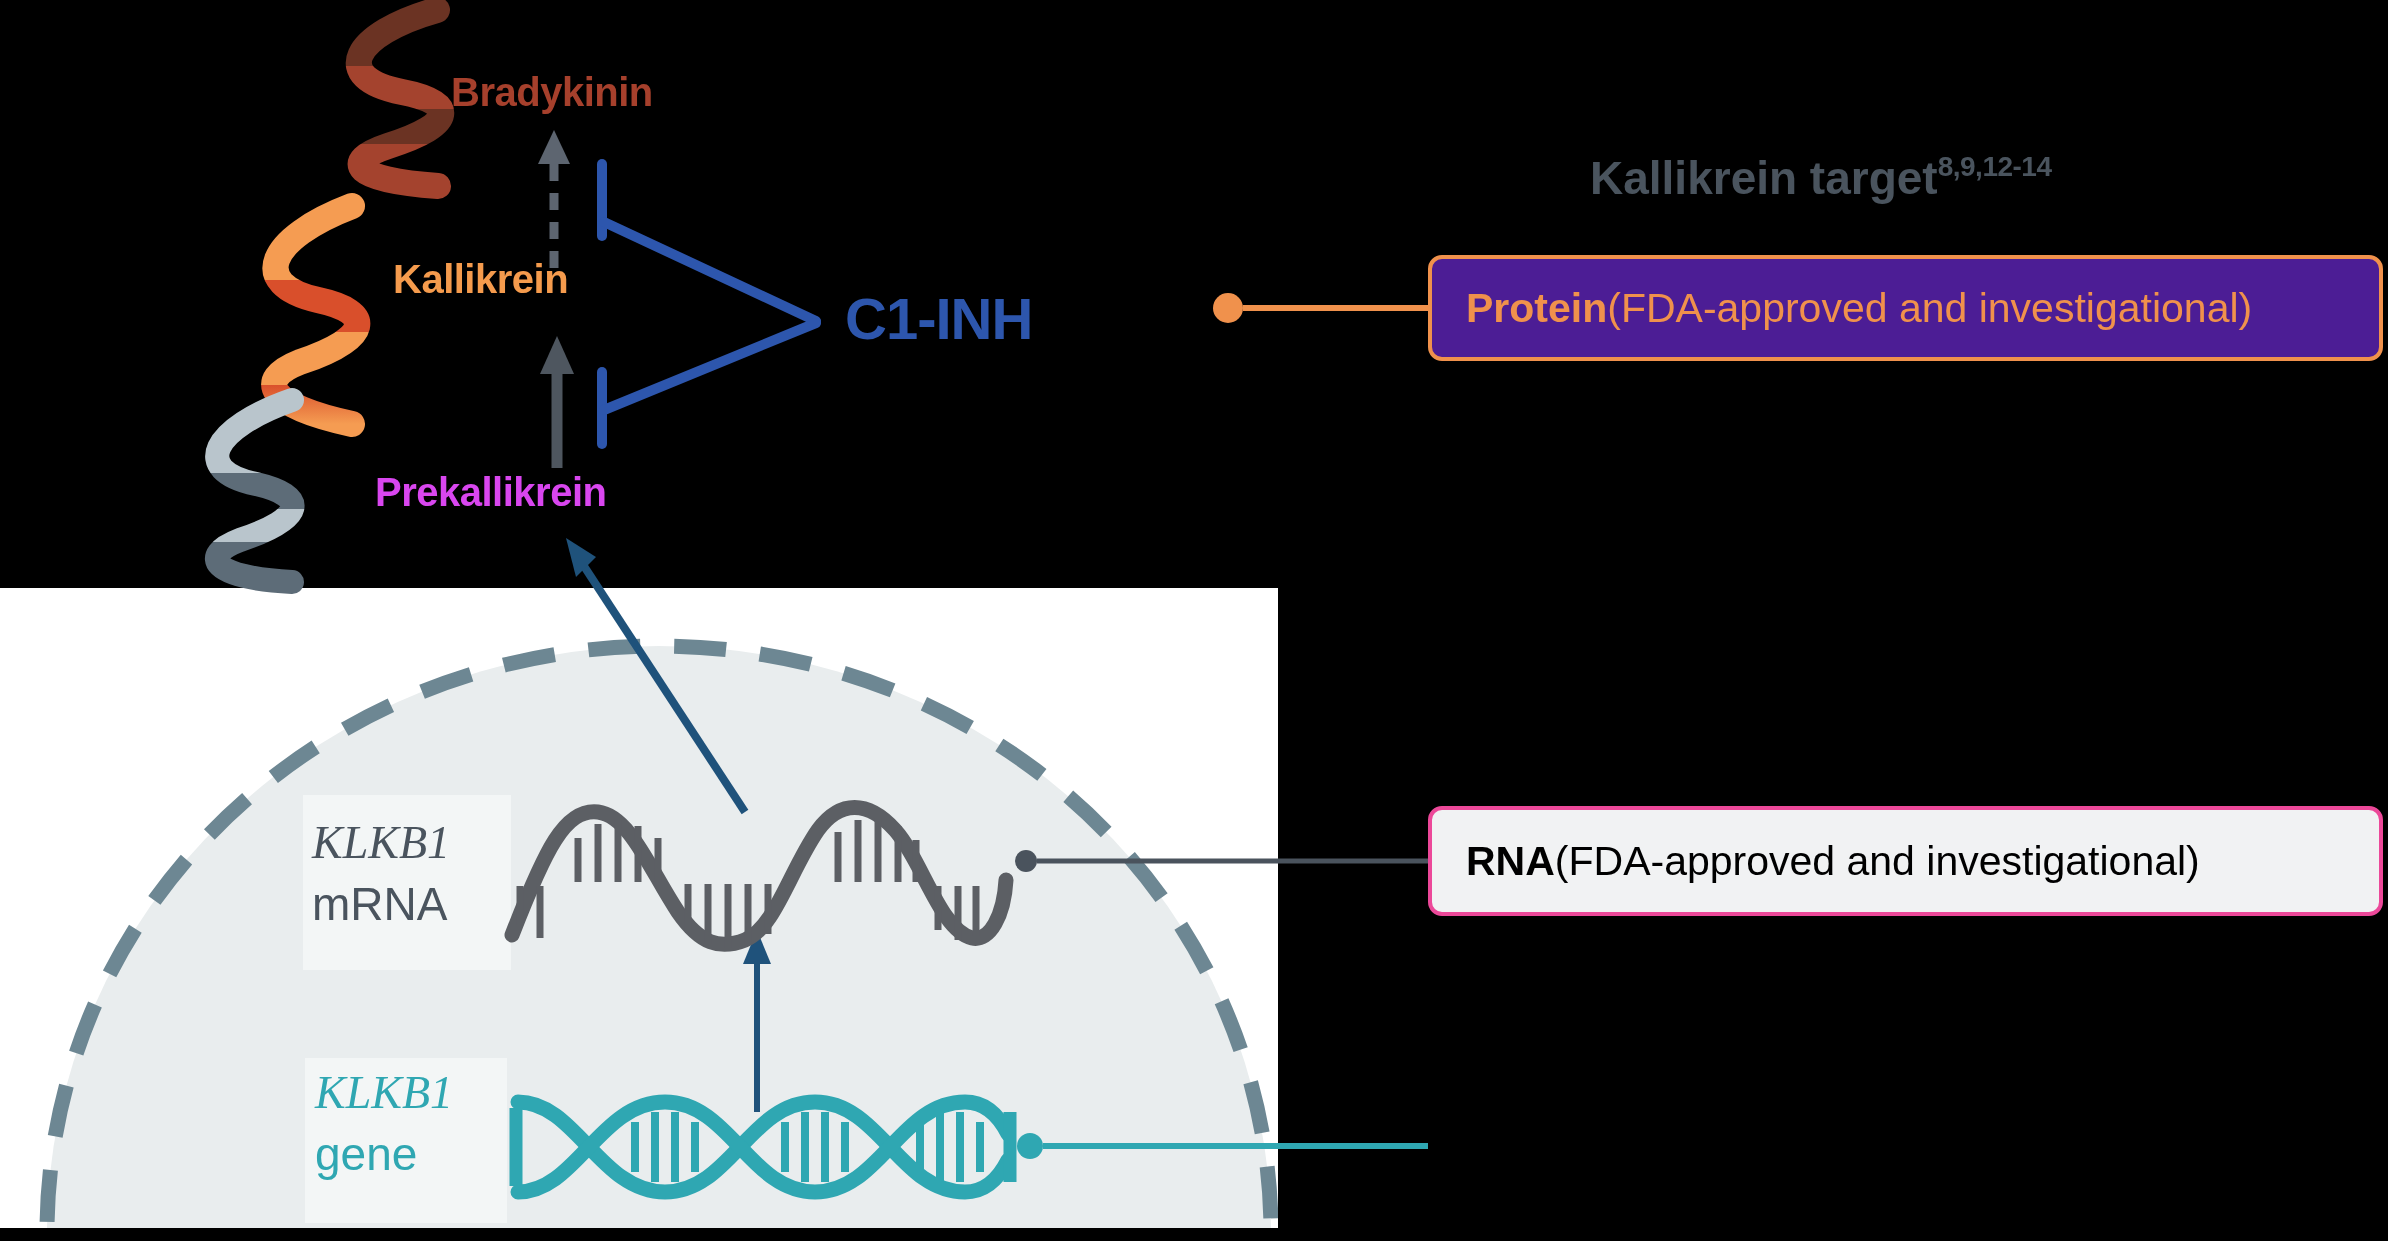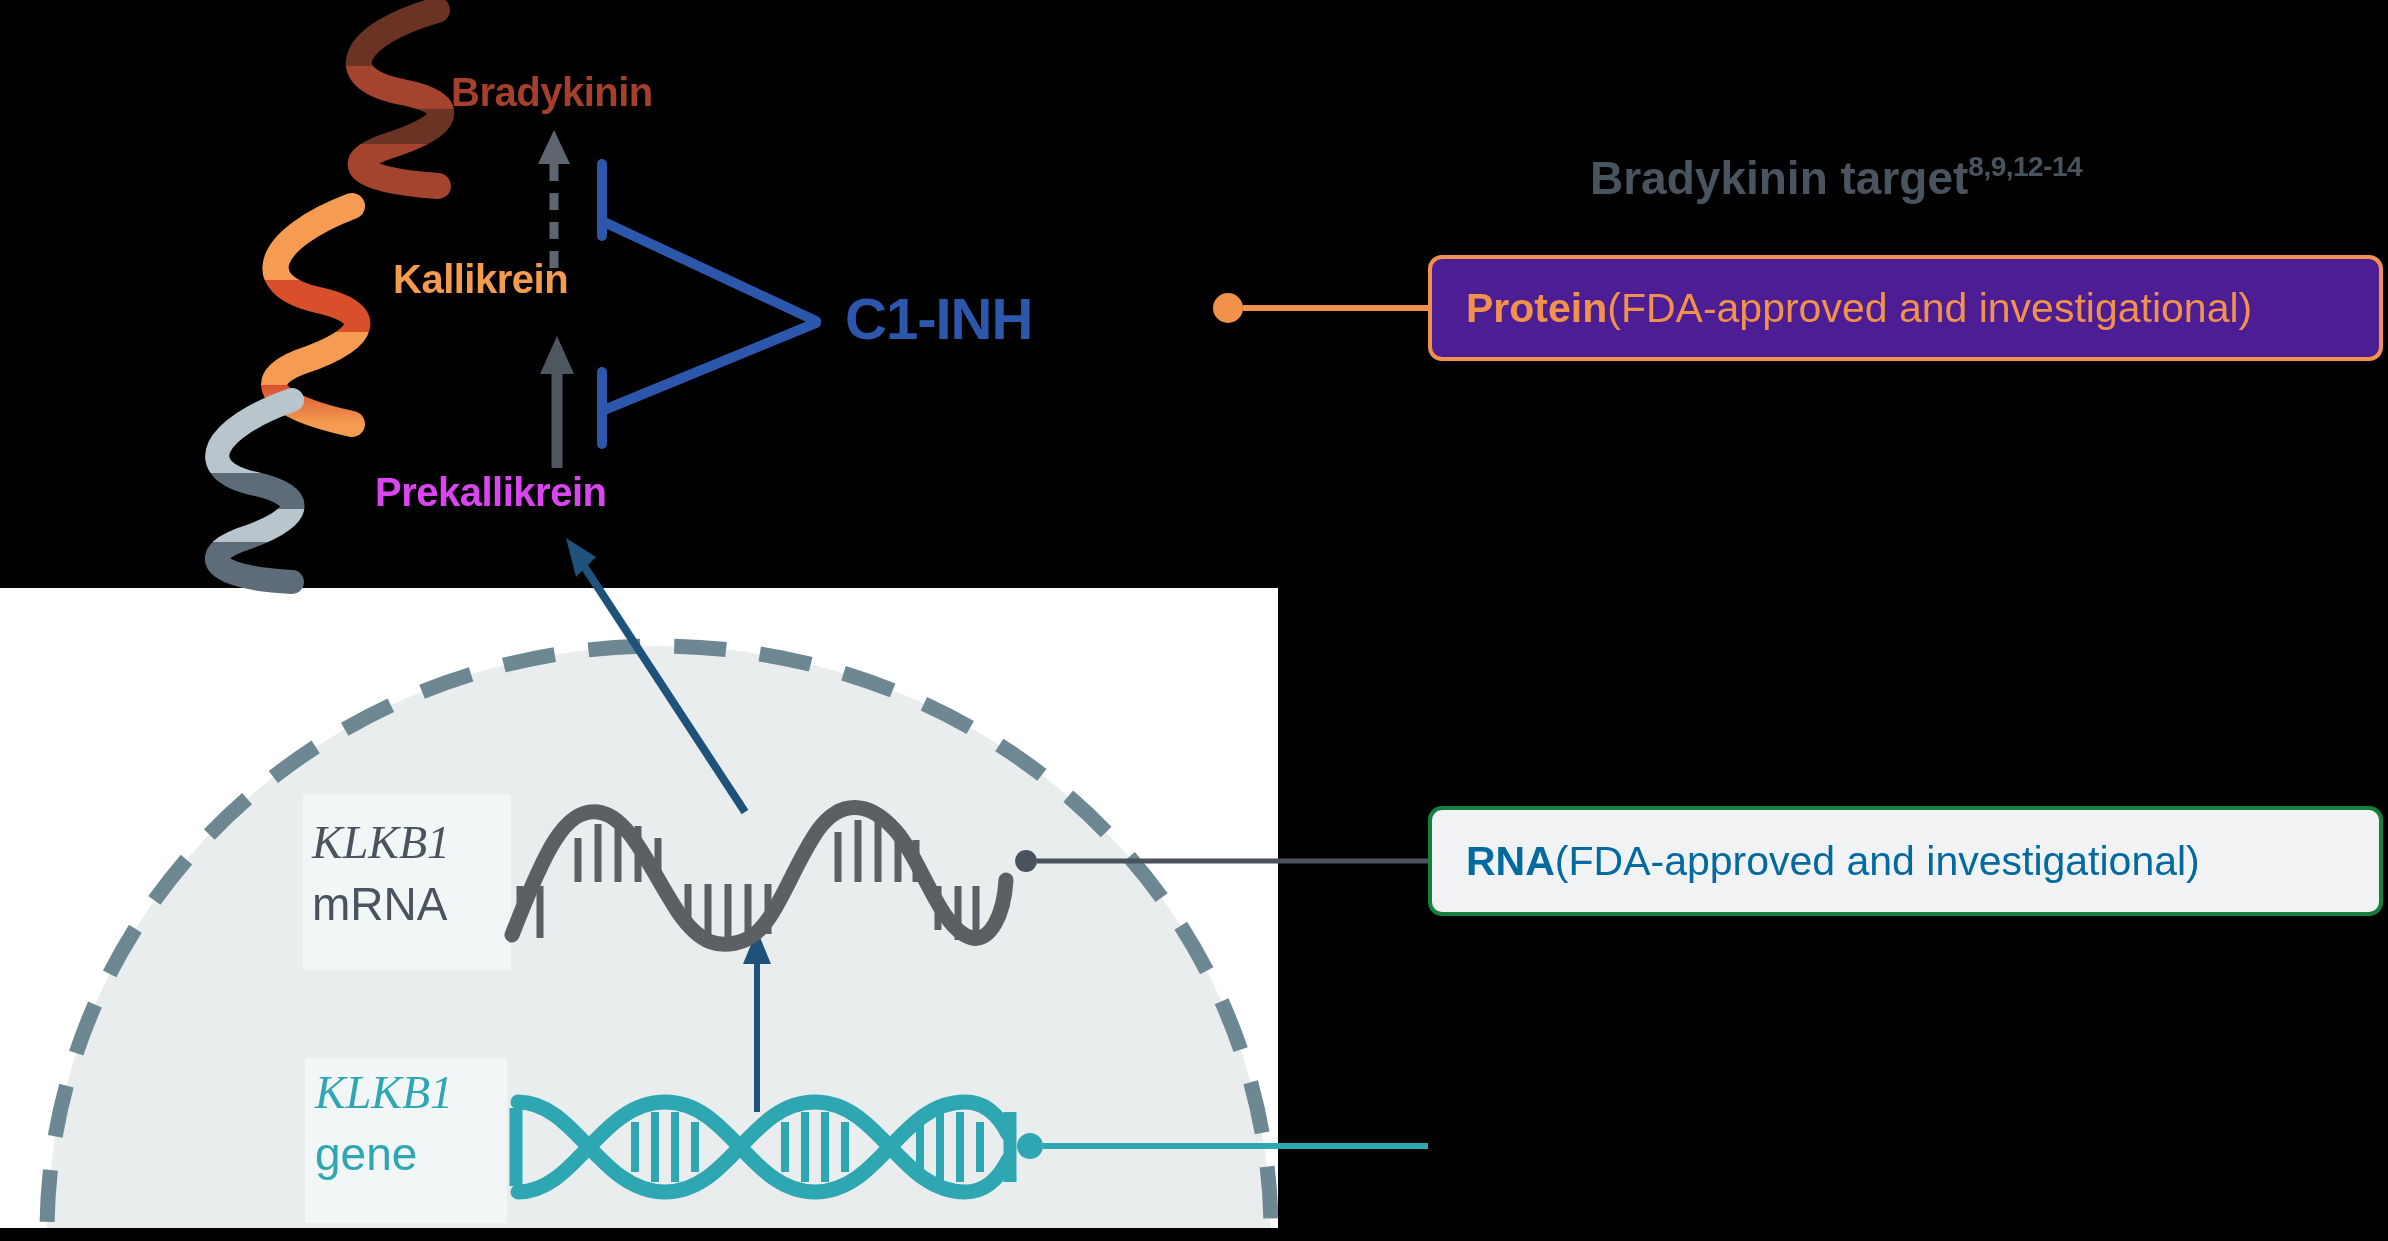--- a/index.html
+++ b/index.html
@@ -21,21 +21,21 @@
   .nuc-label .it{font-style:italic;font-family:Liberation Serif, serif;}
   .mrna-label{left:312px;top:812px;}
   .gene-label{left:315px;top:1062px;color:#2fa7b2;}
   .target-box{
     display:flex;align-items:center;box-sizing:border-box;
     width:955px;border-radius:14px;padding-left:34px;
     font-size:41px;white-space:nowrap;
   }
   .target-box .b{font-weight:700;}
   .box-protein{left:1428px;top:255px;height:106px;background:#4c1d95;border:4px solid #f0914c;color:#f0914c;}
-  .box-rna{left:1428px;top:806px;height:110px;background:#f1f2f3;border:4px solid #15803d;color:#0369a1;}
+  .box-rna{left:1428px;top:806px;height:110px;background:#f1f2f3;border:4px solid #ec4899;color:#000000;}
   .box-dna{left:1428px;top:1090px;height:112px;background:#edf8f8;border:5px solid #2fa7b2;color:#2fa7b2;}
 </style>
 </head>
 <body>
 
 <div id="canvas">
 
   <svg id="art" width="2388" height="1241" viewBox="0 0 2388 1241">
     <defs>
       <clipPath id="panelClip">
@@ -177,21 +177,21 @@
       <line x1="1043" y1="1146" x2="1428" y2="1146" stroke="#2fa7b2" stroke-width="6"></line>
     </g>
   </svg>
 
   <div class="abs node-label brady">Bradykinin</div>
   <div class="abs node-label kall">Kallikrein</div>
   <div class="abs node-label prekall">Prekallikrein</div>
   <div class="abs c1inh">C1-INH</div>
 
   <div class="abs heading">
-    <span>Bradykinin target</span><sup>8,9,12-14</sup>
+    <span>Kallikrein target</span><sup>8,9,12-14</sup>
   </div>
 
   <div class="abs nuc-label mrna-label">
     <span class="it">KLKB1</span><br>
     <span>mRNA</span>
   </div>
   <div class="abs nuc-label gene-label">
     <span class="it">KLKB1</span><br>
     <span>gene</span>
   </div>

